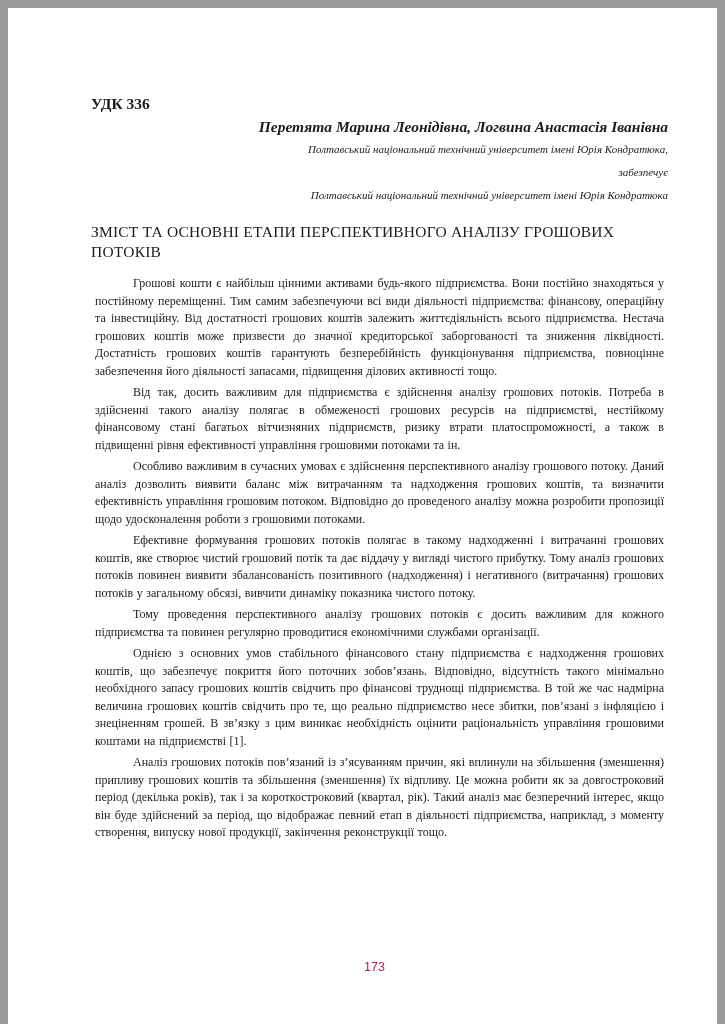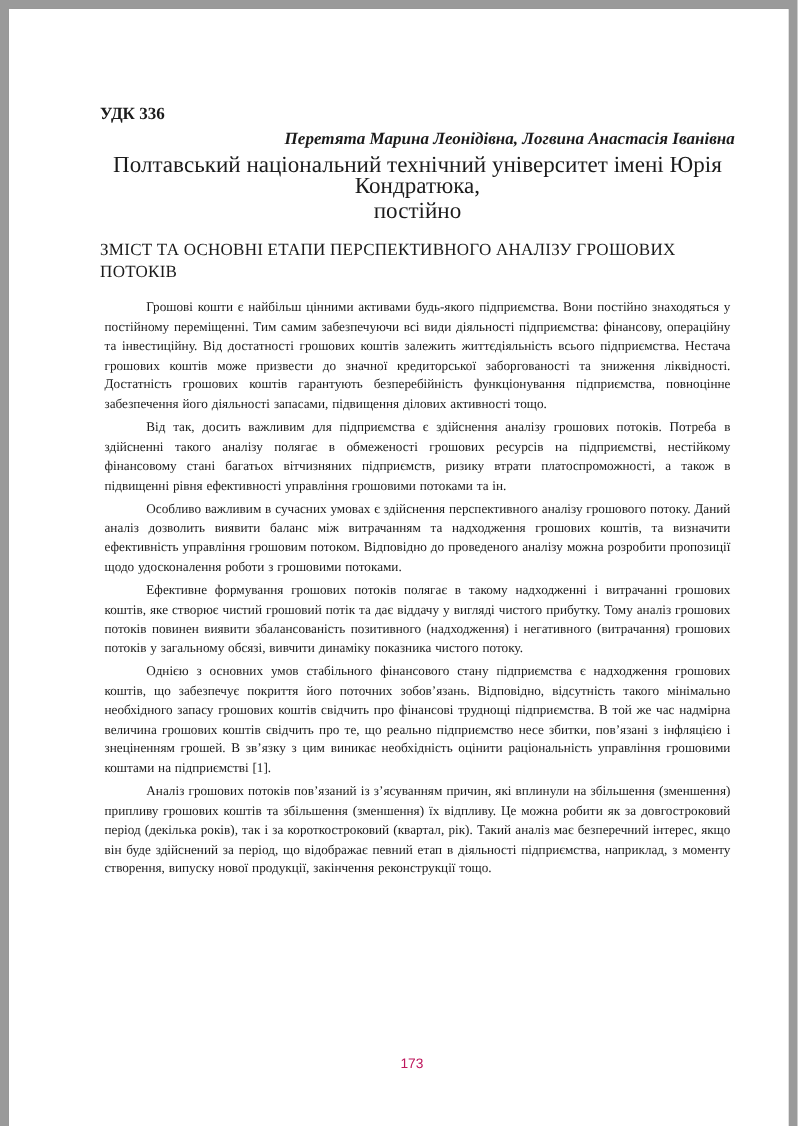--- a/index.html
+++ b/index.html
@@ -21,23 +21,24 @@
     left: 75px;
     width: 585px;
   }
   .udc {
     font-weight: bold;
     font-size: 15.5px;
     line-height: 19px;
     text-align: left;
   }
   .hdr-line {
-    text-align: center;
-    font-size: 21px;
+    text-align: right;
+    font-size: 11px;
     line-height: 19px;
+    font-style: italic;
   }
   .authors {
     font-weight: bold;
     font-style: italic;
     text-align: right;
     font-size: 15.5px;
     line-height: 19px;
     margin-top: 3px;
   }
   .doc-title {
@@ -72,31 +73,33 @@
 
 <div class="page">
   <div class="content">
 
     <div class="udc">УДК 336</div>
 
     <div class="authors">Перетята Марина Леонідівна, Логвина Анастасія Іванівна</div>
 
     <div class="hdr-line">Полтавський національний технічний університет імені Юрія Кондратюка,</div>
 
-    <div class="hdr-line">постійно</div>
+    <div class="hdr-line">забезпечує</div>
 
 
+    <div class="hdr-line">Полтавський національний технічний університет імені Юрія Кондратюка</div>
 
     <div class="doc-title">ЗМІСТ ТА ОСНОВНІ ЕТАПИ ПЕРСПЕКТИВНОГО АНАЛІЗУ ГРОШОВИХ ПОТОКІВ</div>
 
     <div class="body-text">
       <p class="para">Грошові кошти є найбільш цінними активами будь-якого підприємства. Вони постійно знаходяться у постійному переміщенні. Тим самим забезпечуючи всі види діяльності підприємства: фінансову, операційну та інвестиційну. Від достатності грошових коштів залежить життєдіяльність всього підприємства. Нестача грошових коштів може призвести до значної кредиторської заборгованості та зниження ліквідності. Достатність грошових коштів гарантують безперебійність функціонування підприємства, повноцінне забезпечення його діяльності запасами, підвищення ділових активності тощо.</p>
       <p class="para">Від так, досить важливим для підприємства є здійснення аналізу грошових потоків. Потреба в здійсненні такого аналізу полягає в обмеженості грошових ресурсів на підприємстві, нестійкому фінансовому стані багатьох вітчизняних підприємств, ризику втрати платоспроможності, а також в підвищенні рівня ефективності управління грошовими потоками та ін.</p>
       <p class="para">Особливо важливим в сучасних умовах є здійснення перспективного аналізу грошового потоку. Даний аналіз дозволить виявити баланс між витрачанням та надходження грошових коштів, та визначити ефективність управління грошовим потоком. Відповідно до проведеного аналізу можна розробити пропозиції щодо удосконалення роботи з грошовими потоками.</p>
       <p class="para">Ефективне формування грошових потоків полягає в такому надходженні і витрачанні грошових коштів, яке створює чистий грошовий потік та дає віддачу у вигляді чистого прибутку. Тому аналіз грошових потоків повинен виявити збалансованість позитивного (надходження) і негативного (витрачання) грошових потоків у загальному обсязі, вивчити динаміку показника чистого потоку.</p>
+      <p class="para">Тому проведення перспективного аналізу грошових потоків є досить важливим для кожного підприємства та повинен регулярно проводитися економічними службами організації.</p>
       <p class="para">Однією з основних умов стабільного фінансового стану підприємства є надходження грошових коштів, що забезпечує покриття його поточних зобов’язань. Відповідно, відсутність такого мінімально необхідного запасу грошових коштів свідчить про фінансові труднощі підприємства. В той же час надмірна величина грошових коштів свідчить про те, що реально підприємство несе збитки, пов’язані з інфляцією і знеціненням грошей. В зв’язку з цим виникає необхідність оцінити раціональність управління грошовими коштами на підприємстві [1].</p>
       <p class="para">Аналіз грошових потоків пов’язаний із з’ясуванням причин, які вплинули на збільшення (зменшення) припливу грошових коштів та збільшення (зменшення) їх відпливу. Це можна робити як за довгостроковий період (декілька років), так і за короткостроковий (квартал, рік). Такий аналіз має безперечний інтерес, якщо він буде здійснений за період, що відображає певний етап в діяльності підприємства, наприклад, з моменту створення, випуску нової продукції, закінчення реконструкції тощо.</p>
     </div>
 
   </div>
 
   <div class="page-number">173</div>
 </div>
 
 </body></html>

